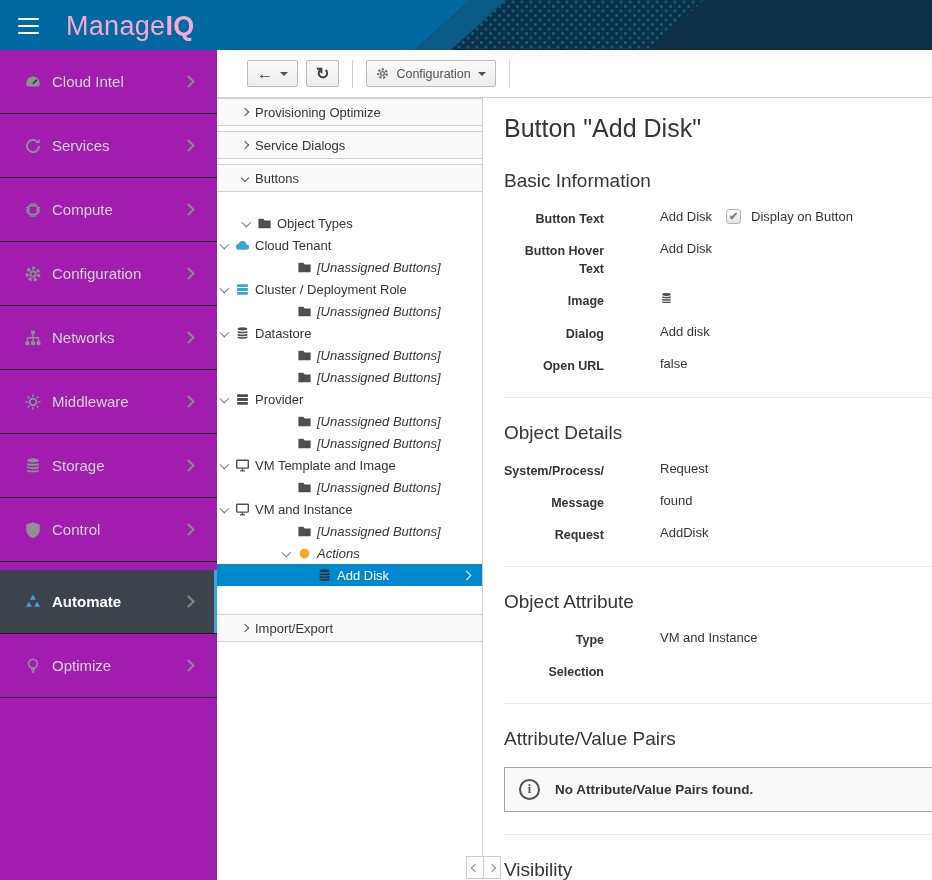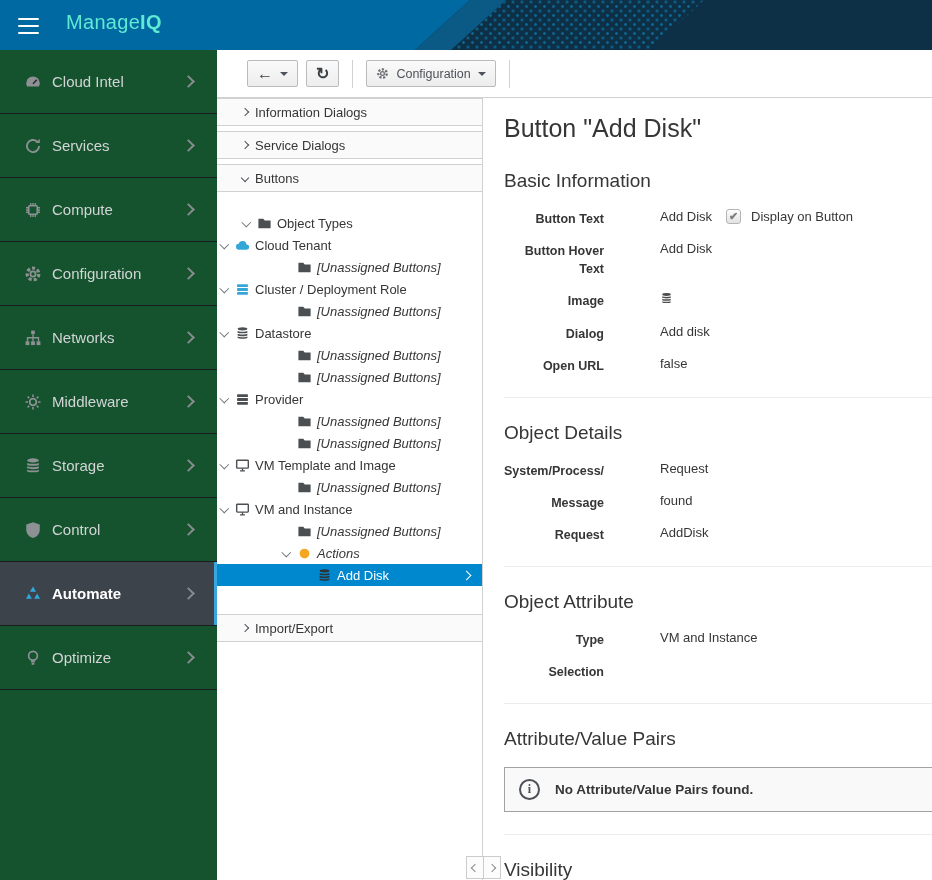--- a/index.html
+++ b/index.html
@@ -12,38 +12,38 @@
                clip-path:polygon(0 0,470px 0,415px 100%,0 100%); }
   .mh-stripe { position:absolute; inset:0; background:#0a5a85;
                clip-path:polygon(470px 0,506px 0,451px 100%,415px 100%); }
   .mh-dots   { position:absolute; inset:0;
                background-image:radial-gradient(circle,#0d6592 1.3px,transparent 1.5px),
                                 radial-gradient(circle,#0d6592 1.3px,transparent 1.5px);
                background-size:9px 9px,9px 9px; background-position:0 2px,4.5px 6.5px;
                clip-path:polygon(506px 0,704px 0,650px 100%,451px 100%); }
   .hamburger { position:absolute; left:18px; top:13px; width:21px; height:24px; cursor:pointer; z-index:3; }
   .hamburger span { display:block; height:2.5px; background:#fff; margin-top:4.5px; border-radius:1px; }
-  .brand { position:absolute; left:66px; top:11px; z-index:3; color:#5eead4; font-size:20px;
+  .brand { position:absolute; left:66px; top:11px; z-index:3; color:#f9a8d4; font-size:27px;
            letter-spacing:.3px; }
   .brand .b1 { font-weight:400; }
   .brand .b2 { font-weight:800; }
 
   
   .layout { display:flex; height:830px; }
 
   
-  .sidebar { width:217px; background:#14532d; flex:none; }
+  .sidebar { width:217px; background:#a21caf; flex:none; }
   .side-item { position:relative; height:64px; display:flex; align-items:center;
                border-bottom:1px solid #191d20; cursor:pointer; }
   .side-item .ic { width:18px; height:18px; margin-left:24px; color:#8d9194; flex:none; }
   .side-item .slabel { margin-left:10px; font-size:15px; color:#d2d4d6; }
   .side-item .schev { position:absolute; right:24px; width:9px; height:9px;
                border-right:2px solid #878b8e; border-bottom:2px solid #878b8e;
                transform:rotate(-45deg); }
-  .side-item.active { background:#3c434a; }
+  .side-item.active { background:#3c434a;margin-top:8px; }
   .side-item.active .slabel { color:#fff; font-weight:700; }
   .side-item.active .ic { color:#2fa8dd; }
   .side-item.active::after { content:""; position:absolute; right:0; top:0; bottom:0;
                width:3px; background:#39a5dc; }
 
   
   .rightcol { flex:1; display:flex; flex-direction:column; min-width:0; }
   .toolbar { height:48px; background:#fff; border-bottom:1px solid #d1d1d1;
              display:flex; align-items:center; padding-left:30px; flex:none; }
   .btn { height:27px; display:inline-flex; align-items:center; padding:0 9px;
@@ -294,21 +294,21 @@
         <span>Configuration</span>
         <span class="caret"></span>
       </button>
       <span class="tool-sep"></span>
     </div>
 
     <div class="workspace">
       <aside class="treepanel">
         <div class="acc-header">
           <span class="achev right"></span>
-          <span>Information Dialogs</span>
+          <span>Provisioning Optimize</span>
         </div>
         <div class="acc-header">
           <span class="achev right"></span>
           <span>Service Dialogs</span>
         </div>
         <div class="acc-header">
           <span class="achev down"></span>
           <span>Buttons</span>
         </div>
 

